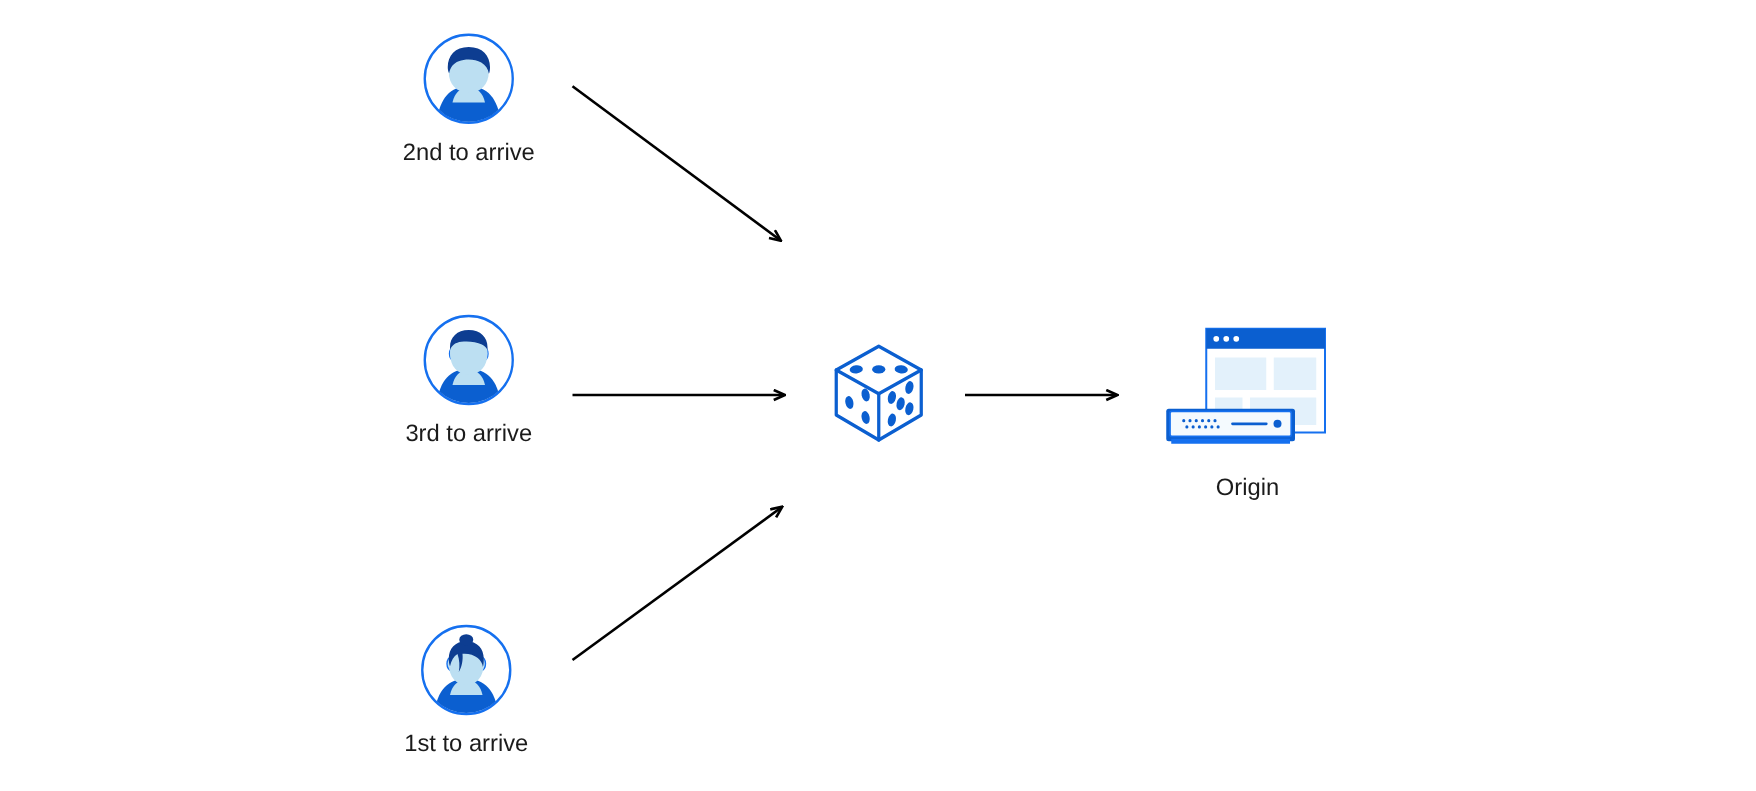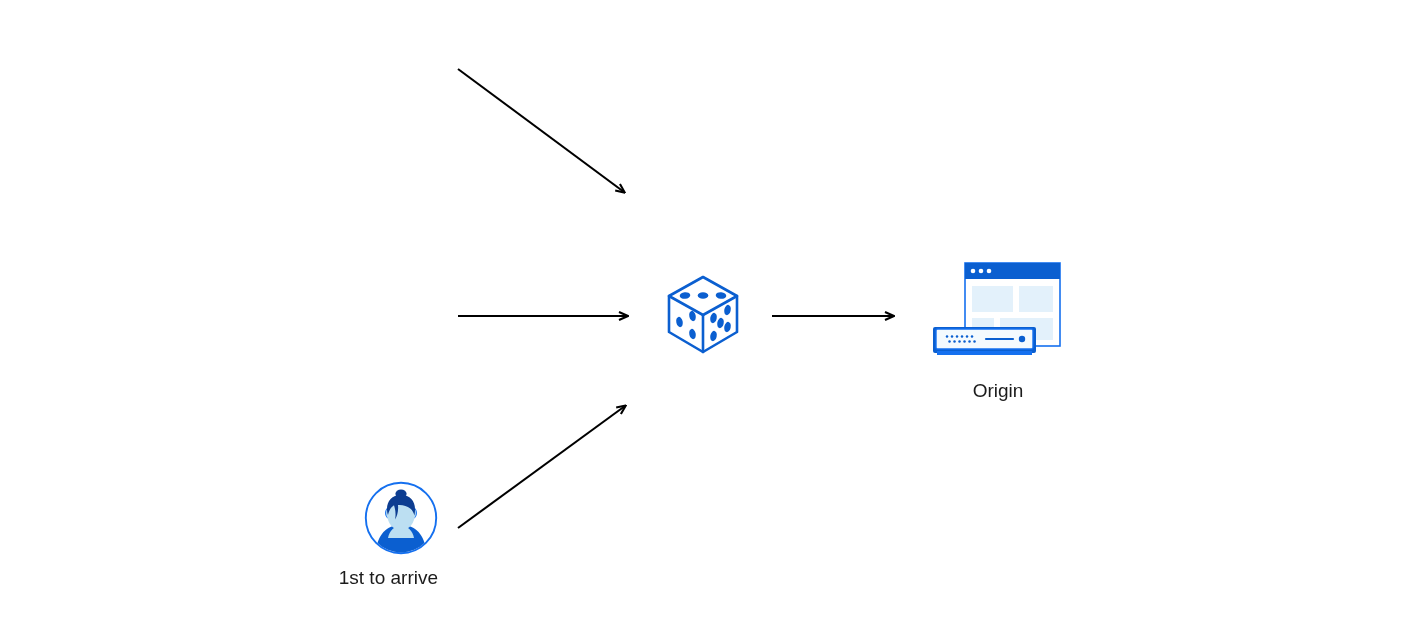--- a/index.html
+++ b/index.html
@@ -69,23 +69,63 @@
 
     <line x1="458" y1="69" x2="624" y2="192" stroke="#000000" stroke-width="2.1" marker-end="url(#arrowhead)"></line>
 
     <line x1="458" y1="316" x2="627" y2="316" stroke="#000000" stroke-width="2.1" marker-end="url(#arrowhead)"></line>
 
     <line x1="458" y1="528" x2="625" y2="406" stroke="#000000" stroke-width="2.1" marker-end="url(#arrowhead)"></line>
 
     <line x1="772" y1="316" x2="893" y2="316" stroke="#000000" stroke-width="2.1" marker-end="url(#arrowhead)"></line>
   </svg>
 
-
-
-  <div class="node" style="left:308px; top:481px; width:130px;align-items:flex-end;">
+  <div class="node" style="left:310px; top:26px; width:130px;">
+    <div class="avatar-wrap">
+      <svg viewBox="0 0 74 74" width="74" height="74">
+        <circle cx="37" cy="37" r="35.2" fill="#ffffff" stroke="#1570ef" stroke-width="1.9"></circle>
+        <clipPath id="clip2nd">
+            <circle cx="37" cy="37" r="34.4"></circle>
+          </clipPath>
+        <g clip-path="url(#clip2nd)">
+          <path d="M37 43 C21 43 12.5 54 11 76 L63 76 C61.5 54 53 43 37 43 Z" fill="#0b5fd0"></path>
+          <path d="M30.5 38 L30.5 50 L43.5 50 L43.5 38 Z" fill="#bcdff2"></path>
+          <path d="M37 44 C30 44 25.5 48.5 24 56 L50 56 C48.5 48.5 44 44 37 44 Z" fill="#bcdff2"></path>
+          <ellipse cx="25.6" cy="31.5" rx="3.4" ry="5.2" fill="#bcdff2" stroke="#1570ef" stroke-width="1"></ellipse>
+          <ellipse cx="48.4" cy="31.5" rx="3.4" ry="5.2" fill="#bcdff2" stroke="#1570ef" stroke-width="1"></ellipse>
+          <path d="M37 13 C26.5 13 21 21 21 31.5 C21 41.5 27.5 48 37 48 C46.5 48 53 41.5 53 31.5 C53 21 47.5 13 37 13 Z" fill="#bcdff2"></path>
+          <path d="M37 11.5 C26 11.5 20.2 18.5 20.2 27.5 C20.2 29.6 20.6 31.4 21.3 32.6 C22.2 28 24.6 24.6 29 23 C34.5 21 42 21.2 47 24 C50.5 26 52.5 29.2 53.1 33 C53.8 31.6 54 29.6 54 27.5 C54 18.5 48 11.5 37 11.5 Z" fill="#0d3d91"></path>
+        </g>
+      </svg>
+    </div>
+    <div class="node-label">2nd to arrive</div>
+  </div>
+
+  <div class="node" style="left:310px; top:251px; width:130px;">
+    <div class="avatar-wrap">
+      <svg viewBox="0 0 74 74" width="74" height="74">
+        <circle cx="37" cy="37" r="35.2" fill="#ffffff" stroke="#1570ef" stroke-width="1.9"></circle>
+        <clipPath id="clip3rd">
+            <circle cx="37" cy="37" r="34.4"></circle>
+          </clipPath>
+        <g clip-path="url(#clip3rd)">
+          <path d="M37 44 C21 44 12.5 55 11 76 L63 76 C61.5 55 53 44 37 44 Z" fill="#0b5fd0"></path>
+          <path d="M30.5 38 L30.5 51 L43.5 51 L43.5 38 Z" fill="#bcdff2"></path>
+          <path d="M37 45 C30 45 25.5 49.5 24 57 L50 57 C48.5 49.5 44 45 37 45 Z" fill="#bcdff2"></path>
+          <ellipse cx="25.2" cy="32" rx="3.6" ry="5.4" fill="#bcdff2" stroke="#1570ef" stroke-width="1.1"></ellipse>
+          <ellipse cx="48.8" cy="32" rx="3.6" ry="5.4" fill="#bcdff2" stroke="#1570ef" stroke-width="1.1"></ellipse>
+          <path d="M37 14 C27 14 22 21.5 22 31.5 C22 42 28 48.5 37 48.5 C46 48.5 52 42 52 31.5 C52 21.5 47 14 37 14 Z" fill="#bcdff2"></path>
+          <path d="M37 13 C27.5 13 22 19 22 26.5 L22 29 C23.5 25 26.5 23 31 22.4 C36 21.8 43 22.2 47.5 24.6 C50 26 51.5 27.6 52 29.4 L52 26.5 C52 19 46.5 13 37 13 Z" fill="#0d3d91"></path>
+        </g>
+      </svg>
+    </div>
+    <div class="node-label">3rd to arrive</div>
+  </div>
+
+  <div class="node" style="left:308px; top:499px; width:130px;">
     <div class="avatar-wrap">
       <svg viewBox="0 0 74 74" width="74" height="74">
         <circle cx="37" cy="37" r="35.2" fill="#ffffff" stroke="#1570ef" stroke-width="1.9"></circle>
         <clipPath id="clip1st">
             <circle cx="37" cy="37" r="34.4"></circle>
           </clipPath>
         <g clip-path="url(#clip1st)">
           <path d="M37 44 C21 44 12.5 55 11 76 L63 76 C61.5 55 53 44 37 44 Z" fill="#0b5fd0"></path>
           <path d="M30.5 38 L30.5 51 L43.5 51 L43.5 38 Z" fill="#bcdff2"></path>
           <path d="M37 45 C30 45 25.5 49.5 24 57 L50 57 C48.5 49.5 44 45 37 45 Z" fill="#bcdff2"></path>

